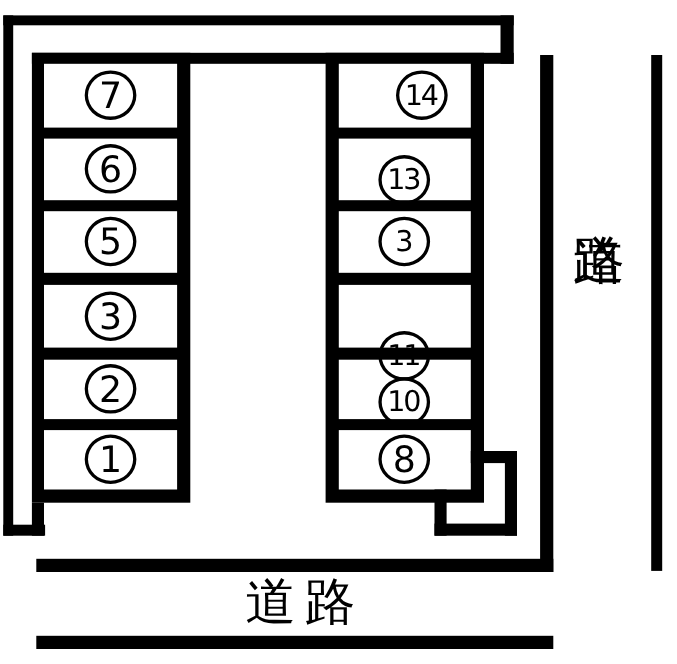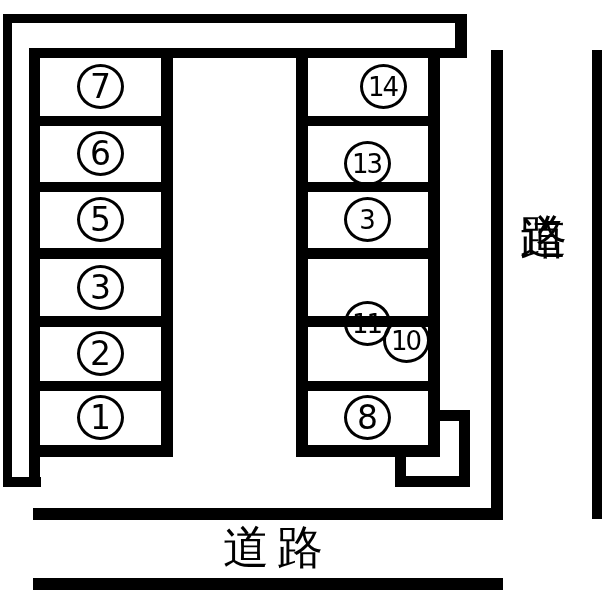--- a/index.html
+++ b/index.html
@@ -91,21 +91,21 @@
     </div>
   <div class="badge dbl" style="left:344px;top:141px;justify-content:center;">
       <span>13</span>
     </div>
   <div class="badge dbl" style="left:344px;top:197px;">
       <span>3</span>
     </div>
   <div class="badge dbl" style="left:344px;top:265px;margin-top:36px;">
       <span>11</span>
     </div>
-  <div class="badge dbl" style="left:344px;top:318px;margin-left:39px;">
+  <div class="badge dbl" style="left:344px;top:343px;">
       <span>10</span>
     </div>
   <div class="badge" style="left:344px;top:395px;">
       <span>8</span>
     </div>
 
   <div class="road-label-v">道路</div>
   <div class="road-label-h">道路</div>
 
 </div>

